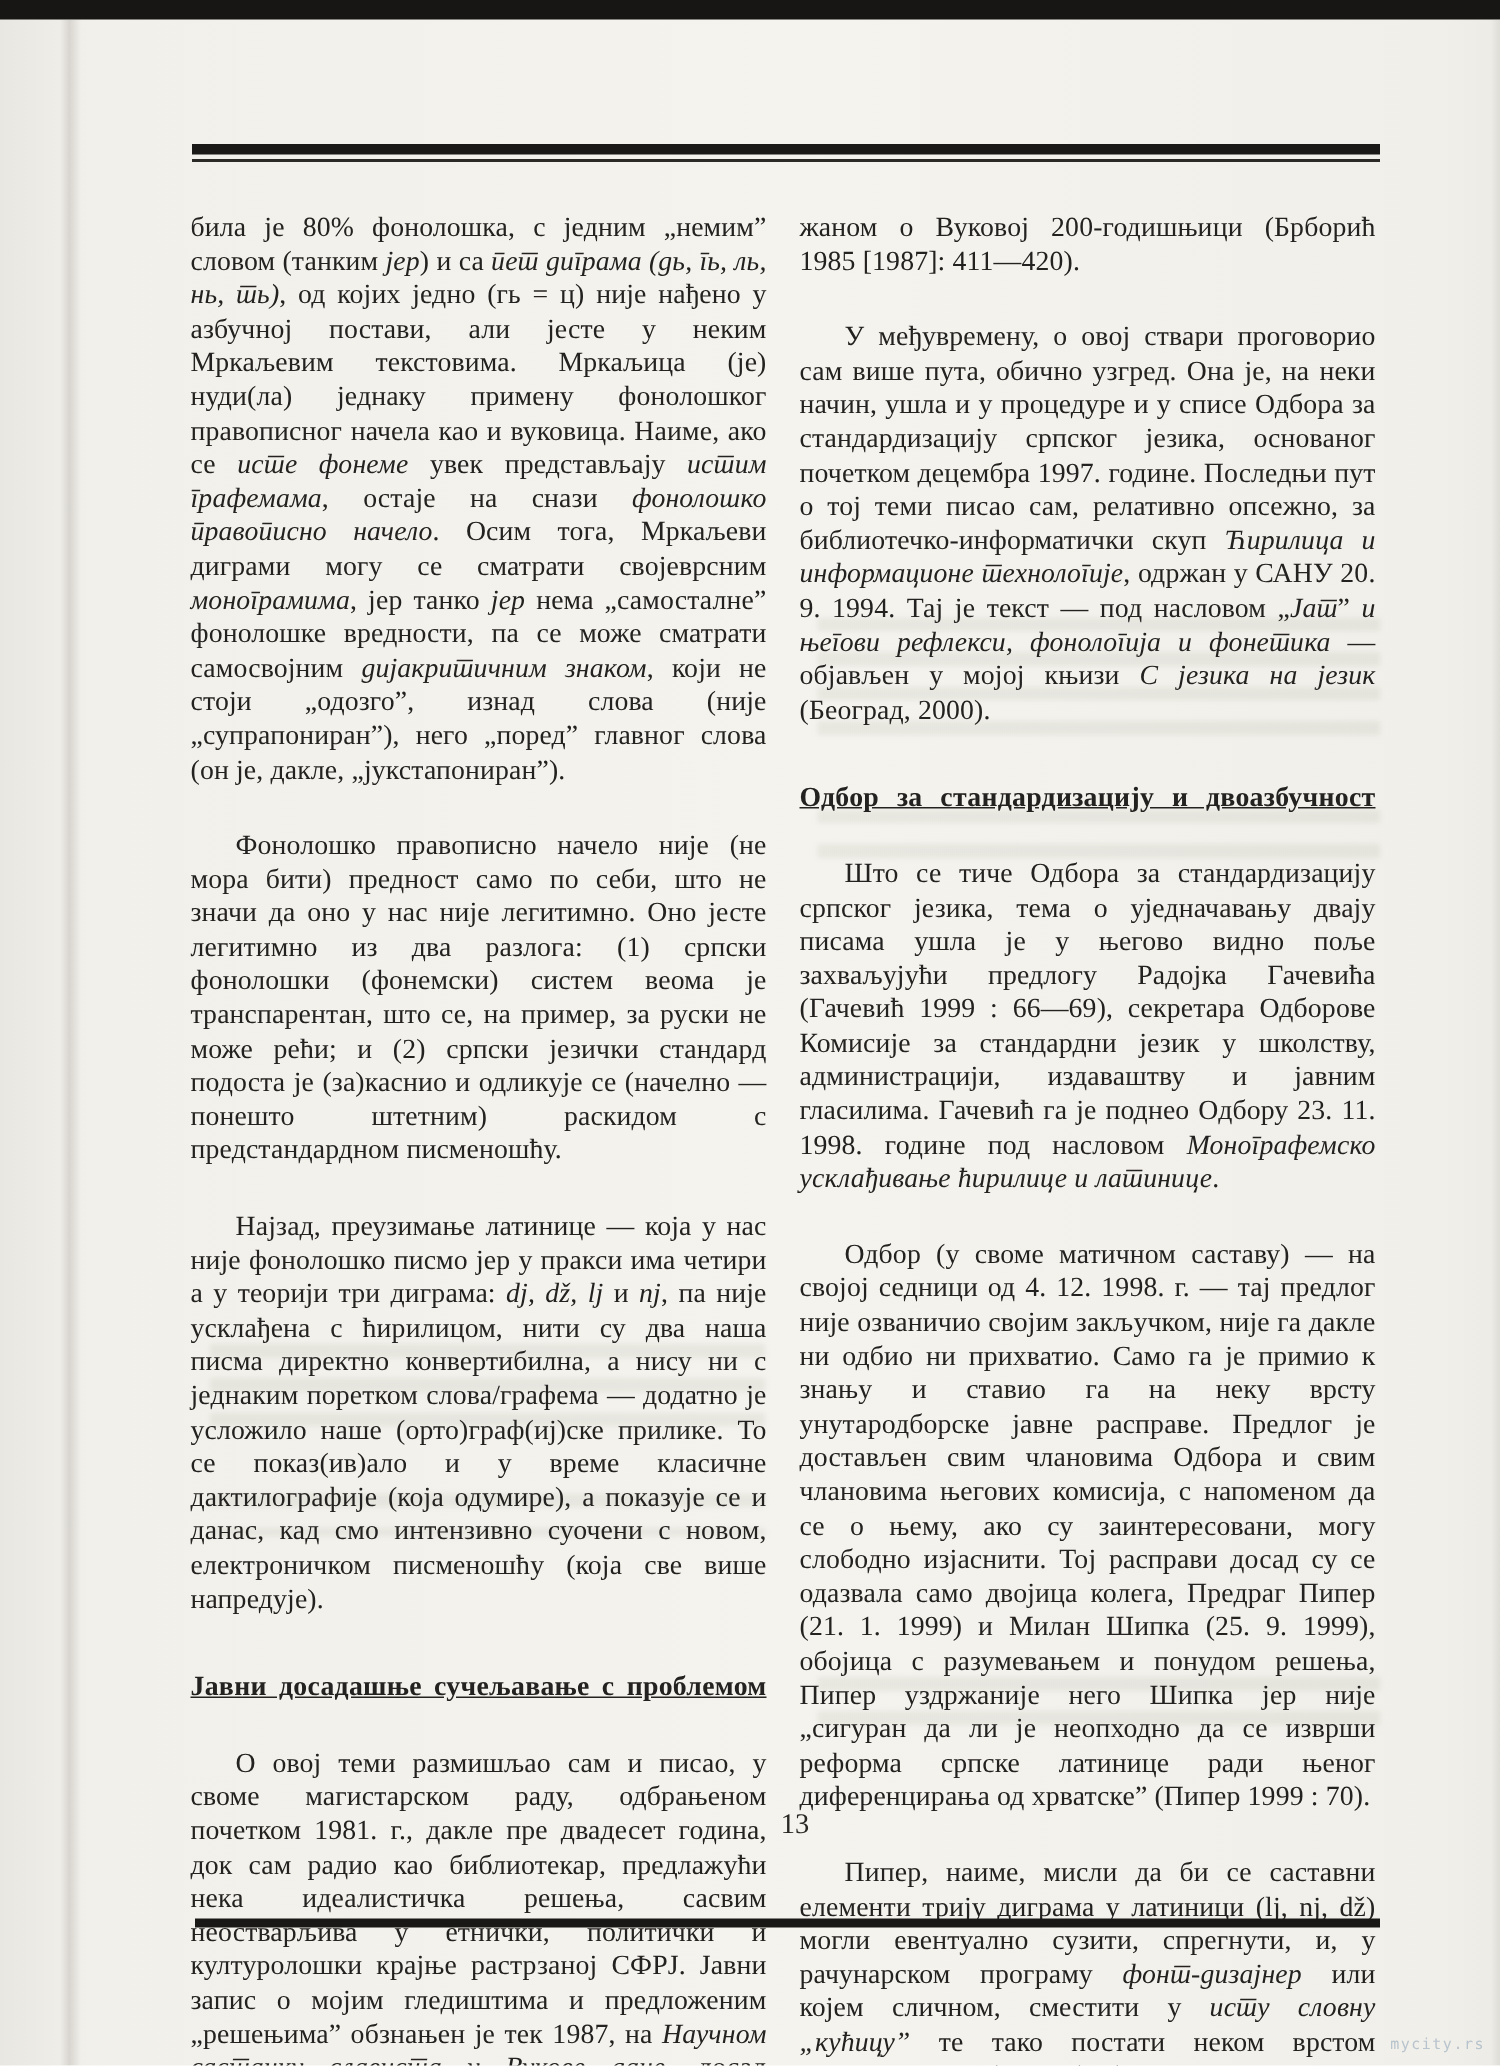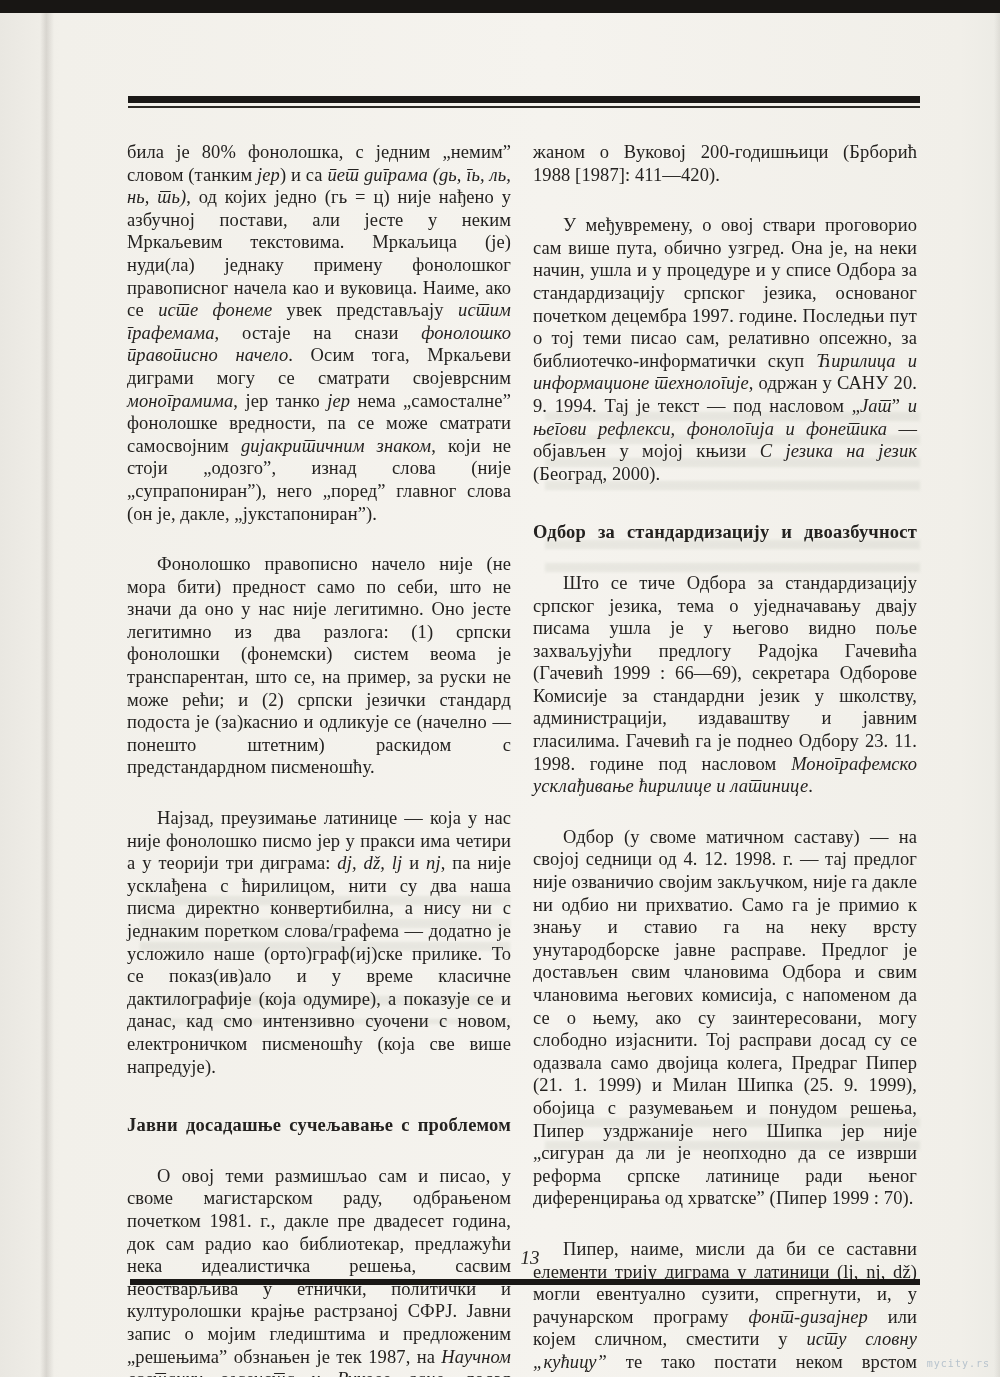--- a/index.html
+++ b/index.html
@@ -20,26 +20,26 @@
   .rule-top .thin{height:2px;background:#2c2a26;margin-top:3px;}
   .rule-bottom{position:absolute;top:1279px;left:130px;width:790px;height:6px;background:#1a1816;}
 
   .page-body{position:absolute;top:141px;left:127px;width:790px;display:flex;gap:22px;}
   .col{width:384px;}
 
   p.paragraph{margin:0;text-align:justify;font-size:18.5px;line-height:22.6px;
     letter-spacing:.1px;}
   p.indent{text-indent:30px;margin-top:28px;}
   h2.heading{font-size:18.5px;line-height:22.6px;font-weight:bold;margin:36px 0 21px;
-    text-align:justify;text-align-last:justify;letter-spacing:.2px;}
+    text-align:justify;text-align-last:justify;letter-spacing:.2px;text-decoration:underline;}
   .em{font-style:italic;}
   .bd{font-weight:normal;}
 
-  .page-number{position:absolute;top:1247px;left:135px;width:790px;text-align:center;
-    font-size:19px;font-style:italic;color:#2a2825;}
+  .page-number{position:absolute;top:1206px;left:135px;width:790px;text-align:center;
+    font-size:19px;color:#2a2825;}
 
   .watermark{position:absolute;right:10px;bottom:8px;
     font-family:"DejaVu Sans Mono","Liberation Mono",monospace;
     font-size:10px;letter-spacing:1px;color:#b7c3cd;}
 
   .ghost{position:absolute;filter:blur(1.6px);pointer-events:none;
     background:repeating-linear-gradient(180deg,rgba(125,138,118,0.11) 0 9px,rgba(0,0,0,0) 9px 23px);}
   .g1{left:545px;top:412px;width:375px;height:92px;}
   .g2{left:545px;top:540px;width:375px;height:46px;}
   .g3{left:140px;top:896px;width:370px;height:66px;}
@@ -66,21 +66,21 @@
 
 <div class="page-body">
   <div class="col">
       <p class="paragraph"><span>била је 80% фонолошка, с једним „немим” словом (танким </span><span class="em">јер</span><span>) и са </span><span class="em">пет диграма (дь, гь, ль, нь, ть)</span><span>, од којих једно (гь = ц) није нађено у азбучној постави, али јесте у неким Мркаљевим текстовима. Мркаљица (је) нуди(ла) једнаку примену фонолошког правописног начела као и вуковица. Наиме, ако се </span><span class="em">исте фонеме</span><span> увек представљају </span><span class="em">истим графемама</span><span>, остаје на снази </span><span class="em">фонолошко правописно начело</span><span>. Осим тога, Мркаљеви диграми могу се сматрати својеврсним </span><span class="em">монограмима</span><span>, јер танко </span><span class="em">јер</span><span> нема „самосталне” фонолошке вредности, па се може сматрати самосвојним </span><span class="em">дијакритичним знаком</span><span>, који не стоји „одозго”, изнад слова (није „супрапониран”), него „поред” главног слова (он је, дакле, „јукстапониран”).</span></p>
       <p class="paragraph indent"><span>Фонолошко правописно начело није (не мора бити) предност само по себи, што не значи да оно у нас није легитимно. Оно јесте легитимно из два разлога: (1) српски фонолошки (фонемски) систем веома је транспарентан, што се, на пример, за руски не може рећи; и (2) српски језички стандард подоста је (за)каснио и одликује се (начелно — понешто штетним) раскидом с предстандардном писменошћу.</span></p>
       <p class="paragraph indent"><span>Најзад, преузимање латинице — која у нас није фонолошко писмо јер у пракси има четири а у теорији три диграма: </span><span class="em">dj, dž, lj</span><span> и </span><span class="em">nj</span><span>, па није усклађена с ћирилицом, нити су два наша писма директно конвертибилна, а нису ни с једнаким поретком слова/графема — додатно је усложило наше (орто)граф(иј)ске прилике. То се показ(ив)ало и у време класичне дактилографије (која одумире), а показује се и данас, кад смо интензивно суочени с новом, електроничком писменошћу (која све више напредује).</span></p>
       <h2 class="heading"><span>Јавни досадашње сучељавање с проблемом</span></h2>
       <p class="paragraph indent"><span>О овој теми размишљао сам и писао, у своме магистарском раду, одбрањеном почетком 1981. г., дакле пре двадесет година, док сам радио као библиотекар, предлажући нека идеалистичка решења, сасвим неостварљива у етнички, политички и културолошки крајње растрзаној СФРЈ. Јавни запис о мојим гледиштима и предложеним „решењима” обзнањен је тек 1987, на </span><span class="em">Научном састанку слависта у Вукове дане</span><span>, досад најдужем и највећем, 17. по реду, одр-</span></p>
     </div>
   <div class="col">
-      <p class="paragraph"><span>жаном о Вуковој 200-годишњици (Брборић 1988 [1987]: 411—420).</span></p>
+      <p class="paragraph"><span>жаном о Вуковој 200-годишњици (Брборић 1985 [1987]: 411—420).</span></p>
       <p class="paragraph indent"><span>У међувремену, о овој ствари проговорио сам више пута, обично узгред. Она је, на неки начин, ушла и у процедуре и у списе Одбора за стандардизацију српског језика, основаног почетком децембра 1997. године. Последњи пут о тој теми писао сам, релативно опсежно, за библиотечко-информатички скуп </span><span class="em">Ћирилица и информационе технологије</span><span>, одржан у САНУ 20. 9. 1994. Тај је текст — под насловом „</span><span class="em">Јат</span><span>” </span><span class="em">и његови рефлекси, фонологија и фонетика</span><span> — објављен у мојој књизи </span><span class="em">С језика на језик</span><span> (Београд, 2000).</span></p>
       <h2 class="heading"><span>Одбор за стандардизацију и двоазбучност</span></h2>
       <p class="paragraph indent"><span>Што се тиче Одбора за стандардизацију српског језика, тема о уједначавању двају писама ушла је у његово видно поље захваљујући предлогу Радојка Гачевића (Гачевић 1999 : 66—69), секретара Одборове Комисије за стандардни језик у школству, администрацији, издаваштву и јавним гласилима. Гачевић га је поднео Одбору 23. 11. 1998. године под насловом </span><span class="em">Монографемско усклађивање ћирилице и латинице</span><span>.</span></p>
       <p class="paragraph indent"><span>Одбор (у своме матичном саставу) — на својој седници од 4. 12. 1998. г. — тај предлог није озваничио својим закључком, није га дакле ни одбио ни прихватио. Само га је примио к знању и ставио га на неку врсту унутародборске јавне расправе. Предлог је достављен свим члановима Одбора и свим члановима његових комисија, с напоменом да се о њему, ако су заинтересовани, могу слободно изјаснити. Тој расправи досад су се одазвала само двојица колега, Предраг Пипер (21. 1. 1999) и Милан Шипка (25. 9. 1999), обојица с разумевањем и понудом решења, Пипер уздржаније него Шипка јер није „сигуран да ли је неопходно да се изврши реформа српске латинице ради њеног диференцирања од хрватске” (Пипер 1999 : 70).</span></p>
       <p class="paragraph indent"><span>Пипер, наиме, мисли да би се саставни елементи трију диграма у латиници (</span><span class="bd">lj, nj, dž</span><span>) могли евентуално сузити, спрегнути, и, у рачунарском програму </span><span class="em">фонт-дизајнер</span><span> или којем сличном, сместити у </span><span class="em">исту словну „кућицу”</span><span> те тако постати неком врстом лигатура, чиме би се обезбедила </span><span class="em">једноставна</span><span> и</span></p>
     </div>
 </div>
 
 <div class="page-number">13</div>
 <div class="rule-bottom"></div>

